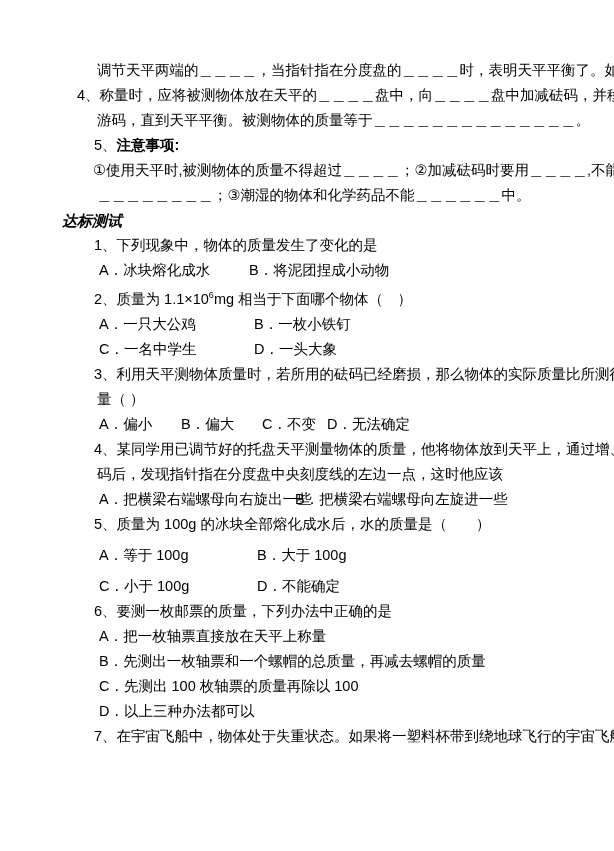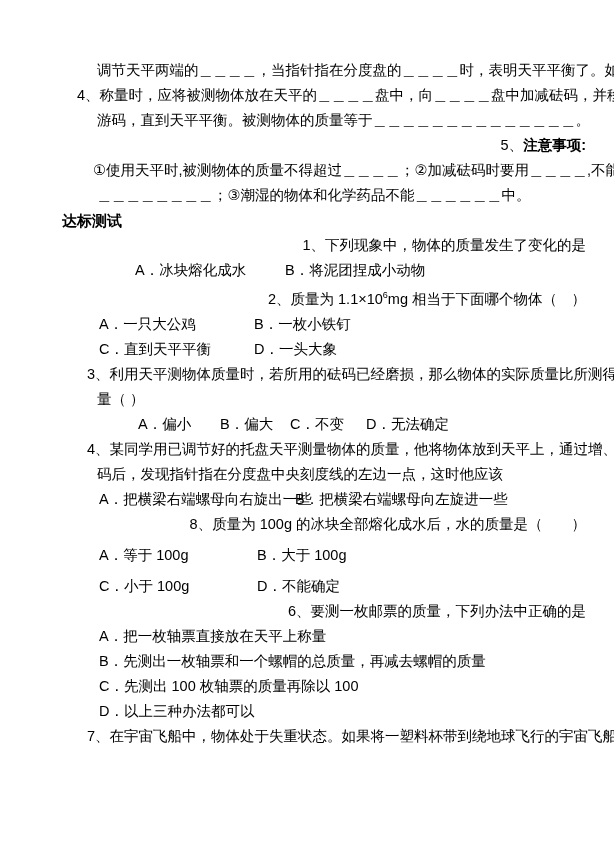--- a/index.html
+++ b/index.html
@@ -17,35 +17,35 @@
   }
   .l{
     font-size:14.5px;
     line-height:25px;
     min-height:25px;
     white-space:nowrap;
     color:#000;
   }
   
   .in-4{margin-left:15px;}   
-  .in-q{margin-left:25px;text-align:right;}   
+  .in-q{margin-left:32px;}   
   .in-c{margin-left:35px;}   
   .in-n{margin-left:31px;}   
   .in-o{margin-left:37px;}   
-  .heading{font-weight:700;font-size:15px;}
+  .heading{font-weight:700;font-size:15px;font-style:italic;}
   .bold{font-weight:700;}
   sup{font-size:9px;vertical-align:super;}
   .cell{display:inline-block;}
-  .cA1{width:150px;margin-left:36px;}  
+  .cA1{width:150px;}  
   .cA2{width:155px;}  
   .cA4{width:196px;}  
   .cA5{width:158px;margin-top:6px;}  
-  .c3a{width:82px;margin-left:39px;}   
+  .c3a{width:82px;}   
   .c3b{width:70px;}
-  .c3c{width:76px;}
+  .c3c{width:76px;text-align:center;}
 </style>
 </head>
 <body>
 
 <div class="page">
 
   <div class="l in-c">调节天平两端的＿＿＿＿，当指针指在分度盘的＿＿＿＿时，表明天平平衡了。如果指</div>
 
   <div class="l in-4">4、称量时，应将被测物体放在天平的＿＿＿＿盘中，向＿＿＿＿盘中加减砝码，并移动</div>
   <div class="l in-c">游码，直到天平平衡。被测物体的质量等于＿＿＿＿＿＿＿＿＿＿＿＿＿＿。</div>
@@ -54,31 +54,31 @@
   <div class="l in-n">①使用天平时,被测物体的质量不得超过＿＿＿＿；②加减砝码时要用＿＿＿＿,不能＿</div>
   <div class="l in-c">＿＿＿＿＿＿＿＿；③潮湿的物体和化学药品不能＿＿＿＿＿＿中。</div>
 
   <div class="l heading">达标测试</div>
 
   <div class="l in-q">1、下列现象中，物体的质量发生了变化的是</div>
   <div class="l in-o"><span class="cell cA1">A．冰块熔化成水</span><span class="cell">B．将泥团捏成小动物</span></div>
 
   <div class="l in-q"><span>2、质量为 1.1×10</span><sup>6</sup><span>mg 相当于下面哪个物体（　）</span></div>
   <div class="l in-o"><span class="cell cA2">A．一只大公鸡</span><span class="cell">B．一枚小铁钉</span></div>
-  <div class="l in-o"><span class="cell cA2">C．直到天平平衡</span><span class="cell">D．一头大象</span></div>
+  <div class="l in-o"><span class="cell cA2">C．一名中学生</span><span class="cell">D．一头大象</span></div>
 
   <div class="l in-q">3、利用天平测物体质量时，若所用的砝码已经磨损，那么物体的实际质量比所测得的质</div>
   <div class="l in-c">量（ ）</div>
   <div class="l in-o"><span class="cell c3a">A．偏小</span><span class="cell c3b">B．偏大</span><span class="cell c3c">C．不变</span><span class="cell">D．无法确定</span></div>
 
   <div class="l in-q">4、某同学用已调节好的托盘天平测量物体的质量，他将物体放到天平上，通过增、减砝</div>
   <div class="l in-c">码后，发现指针指在分度盘中央刻度线的左边一点，这时他应该</div>
   <div class="l in-o"><span class="cell cA4">A．把横梁右端螺母向右旋出一些</span><span class="cell">B．把横梁右端螺母向左旋进一些</span></div>
 
-  <div class="l in-q">8、质量为 100g 的冰块全部熔化成水后，水的质量是（　　）</div>
+  <div class="l in-q">5、质量为 100g 的冰块全部熔化成水后，水的质量是（　　）</div>
   <div class="l in-o"><span class="cell cA5">A．等于 100g</span><span class="cell">B．大于 100g</span></div>
   <div class="l in-o"><span class="cell cA5">C．小于 100g</span><span class="cell">D．不能确定</span></div>
 
   <div class="l in-q">6、要测一枚邮票的质量，下列办法中正确的是</div>
   <div class="l in-o">A．把一枚轴票直接放在天平上称量</div>
   <div class="l in-o">B．先测出一枚轴票和一个螺帽的总质量，再减去螺帽的质量</div>
   <div class="l in-o">C．先测出 100 枚轴票的质量再除以 100</div>
   <div class="l in-o">D．以上三种办法都可以</div>
 
   <div class="l in-q">7、在宇宙飞船中，物体处于失重状态。如果将一塑料杯带到绕地球飞行的宇宙飞船中，</div>

